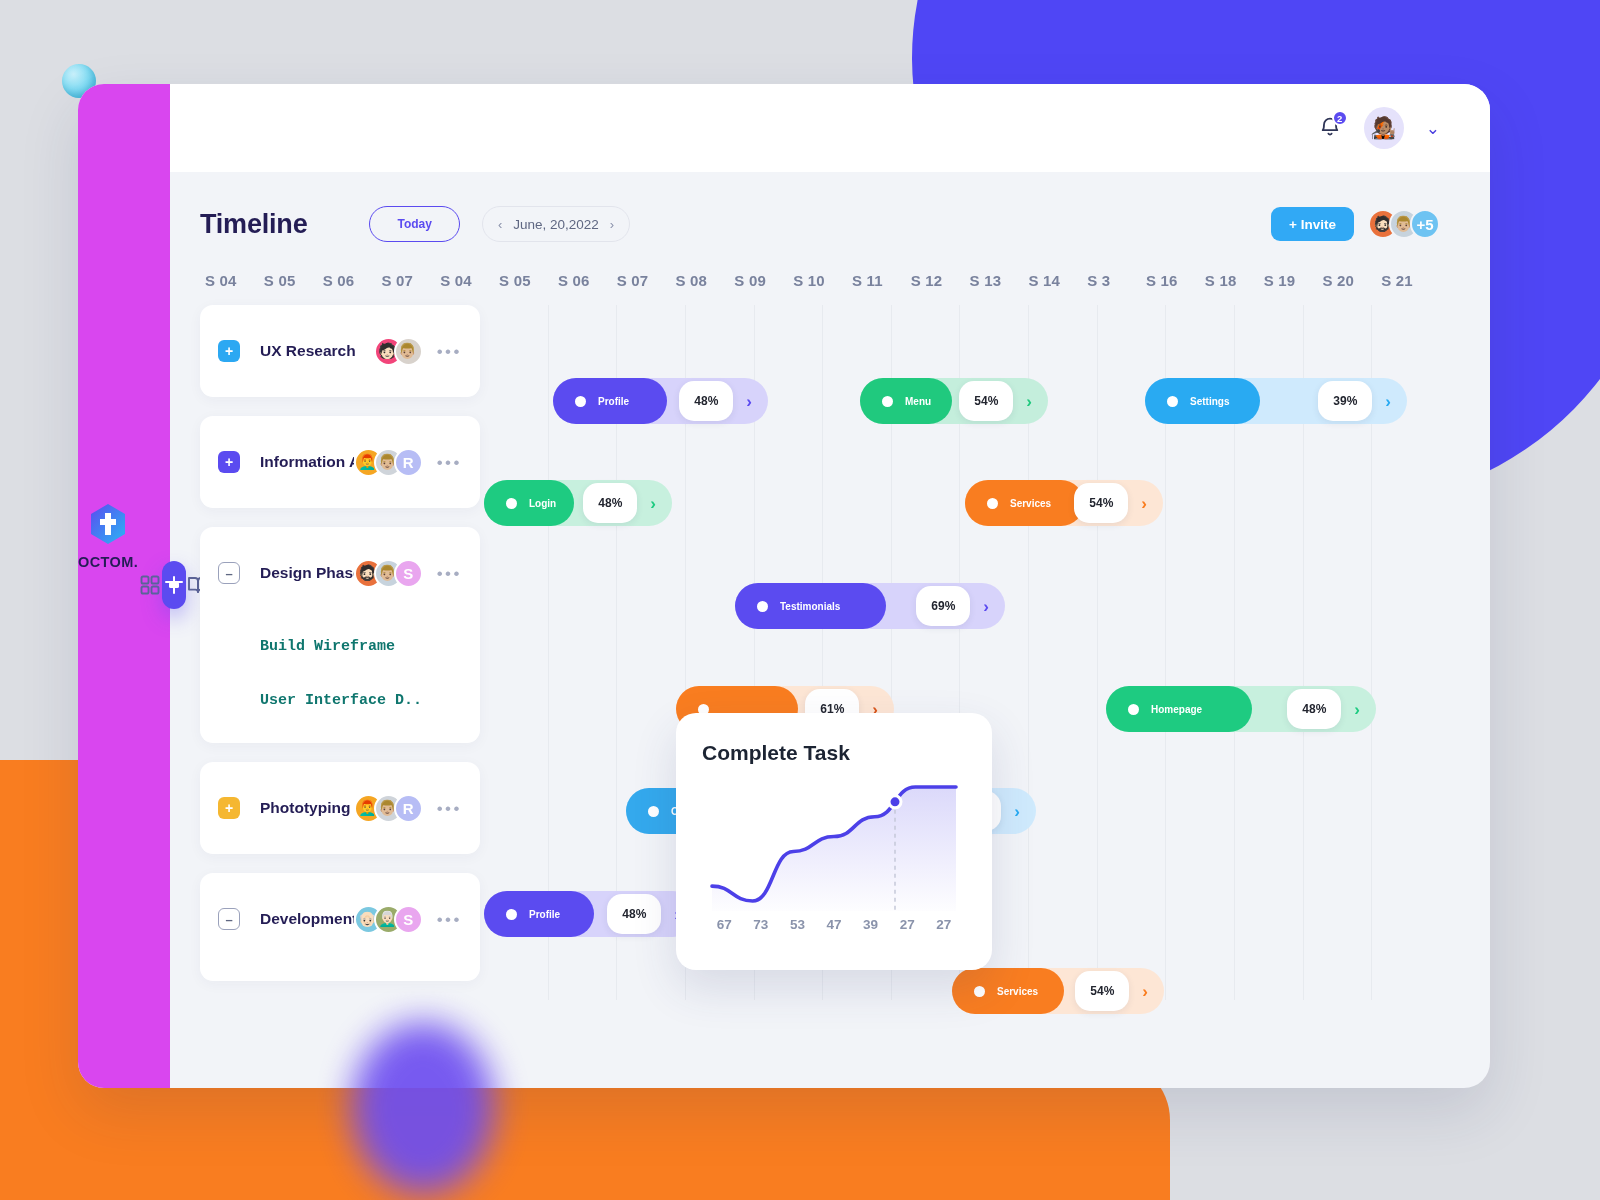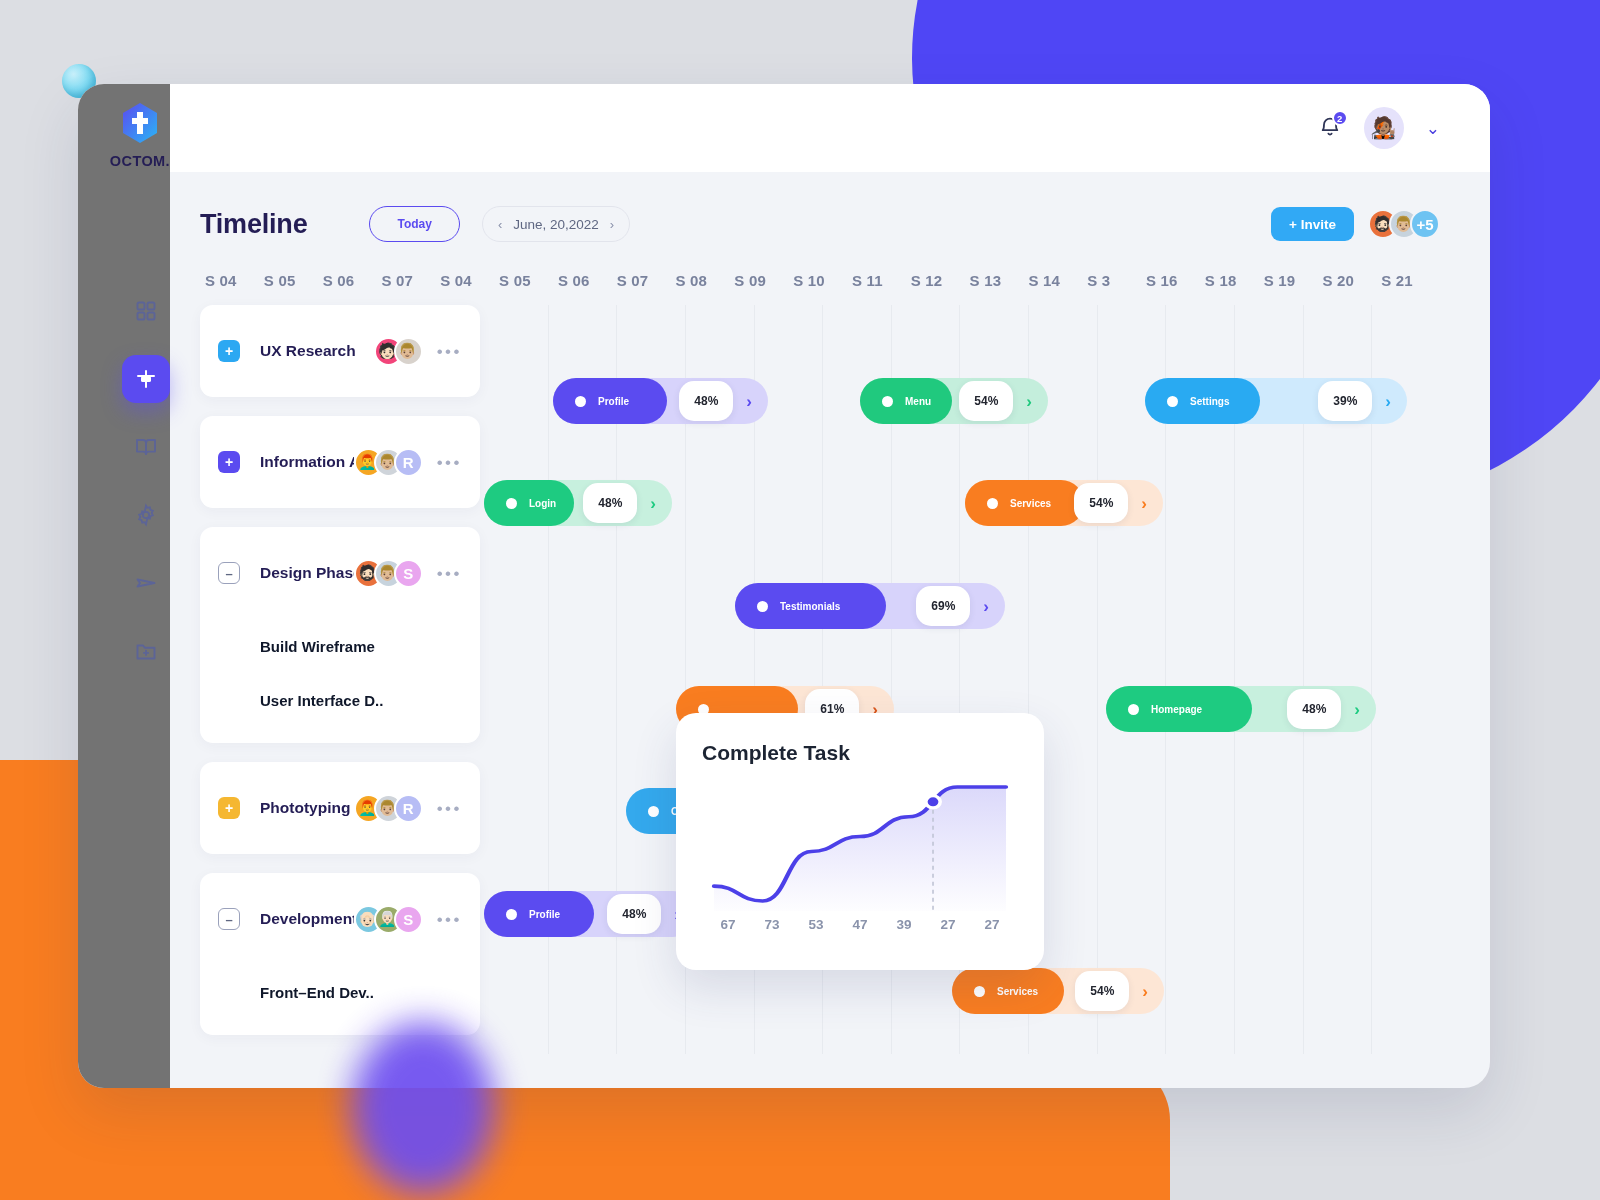--- a/index.html
+++ b/index.html
@@ -45,22 +45,22 @@
     position: absolute; left: 78px; top: 84px;
     width: 1412px; height: 1004px;
     background: #f2f4f8;
     border-radius: 26px;
     box-shadow: 0 24px 60px rgba(40,48,90,.13);
     overflow: hidden; display: flex;
   }
 
   
   #rail {
-    width: 92px; flex: 0 0 92px; background: #737373;
-    display: flex; flex-direction: column; align-items: flex-end;
+    width: 92px; flex: 0 0 92px; background: #d946ef;
+    display: flex; align-items: center;
     padding-top: 18px;
   }
   .brand { display: flex; flex-direction: column; align-items: center; margin-bottom: 118px; }
   .brand-mark { width: 38px; height: 42px; }
   .brand-name {
     margin-top: 9px; font-size: 14.5px; font-weight: 700;
     letter-spacing: .4px; color: #241d55;
   }
   .rail-item {
     width: 48px; height: 48px; margin-bottom: 20px;
@@ -181,21 +181,21 @@
     justify-content: center; font-size: 15px; overflow: hidden;
   }
   .t-avatars .av:first-child { margin-left: 0; }
   .av-letter { font-size: 12px; font-weight: 700; }
   .t-dots {
     margin-left: 14px; color: #a7adc2; letter-spacing: 2.5px;
     font-size: 17px; cursor: pointer; line-height: 1;
   }
   .sub-item {
     height: 54px; display: flex; align-items: center; padding-left: 42px;
-    font-size: 15px; font-weight: 600; color: #0f172a;
+    font-size: 15px; font-weight: 600; color: #0f766e; font-family: Liberation Mono, monospace;
   }
   .task-card.has-subs { padding-bottom: 16px; }
 
   
   #gantt { flex: 1; position: relative; min-width: 0; }
   .grid-lines { position: absolute; inset: 0; display: flex; }
   .grid-cell { flex: 1 1 0; border-left: 1px solid rgba(120,130,160,.09); }
   .grid-cell:first-child { border-left: 0; }
 
   .bar {
@@ -218,21 +218,21 @@
   }
   .bar-arrow { font-size: 17px; font-weight: 700; line-height: 1; }
   .bar-tail {
     flex: 1; display: flex; align-items: center; justify-content: flex-end;
     gap: 13px; padding-right: 16px; min-width: 0;
   }
 
   
   #popup {
     position: absolute; left: 506px; top: 541px;
-    width: 368px; height: 257px; background: #fff;
+    width: 316px; height: 257px; background: #fff;
     border-radius: 20px; box-shadow: 0 18px 45px rgba(50,60,110,.14);
     padding: 28px 26px 23px; z-index: 30;
   }
   #popup h3 { font-size: 21px; font-weight: 700; color: #1c2433; }
   #chart-area { margin-top: 14px; height: 132px; position: relative; }
   #chart-area svg { width: 100%; height: 100%; display: block; }
   #chart-labels { display: flex; margin-top: 6px; padding: 0 4px; }
   #chart-labels span {
     flex: 1 1 0; text-align: center; font-size: 13.5px;
     font-weight: 600; color: #8a93ab;
@@ -421,21 +421,20 @@
               <div class="task-head">
                 <div class="t-toggle minus">–</div>
                 <div class="t-name">Development</div>
                 <div class="t-avatars">
                   <div class="av" style="background: rgb(123, 200, 224);">👴🏻</div>
                   <div class="av" style="background: rgb(154, 171, 106);">👨🏻‍🦳</div>
                   <div class="av av-letter" style="background: rgb(233, 166, 239); color: rgb(255, 255, 255);">S</div>
                 </div>
                 <div class="t-dots">•••</div>
               </div>
-              <div class="sub-item">Front–End Dev..</div>
             </div>
           </div>
         <div id="gantt">
           <div class="grid-lines" id="grid-lines">
               <div class="grid-cell"></div>
               <div class="grid-cell"></div>
               <div class="grid-cell"></div>
               <div class="grid-cell"></div>
               <div class="grid-cell"></div>
               <div class="grid-cell"></div>

